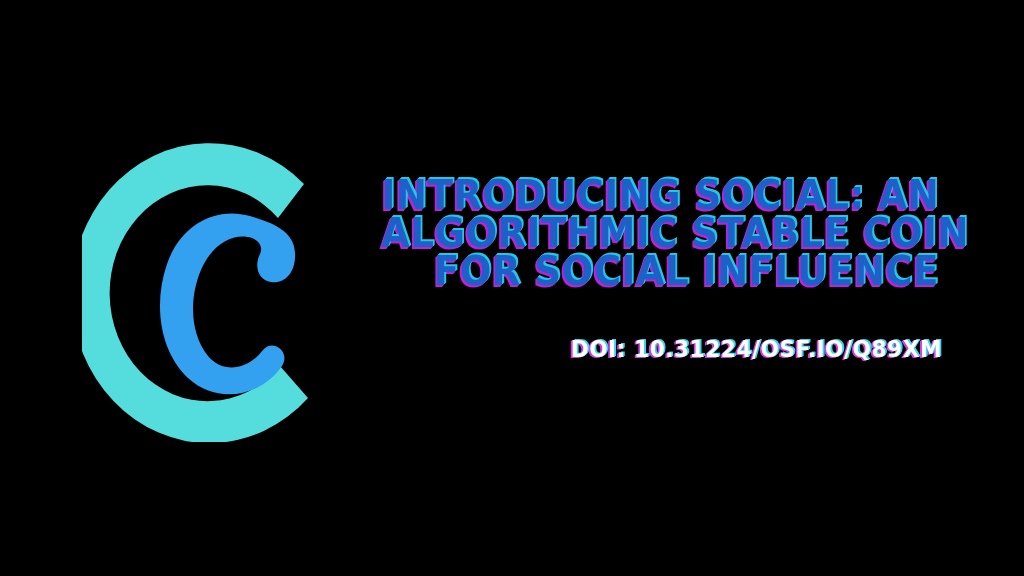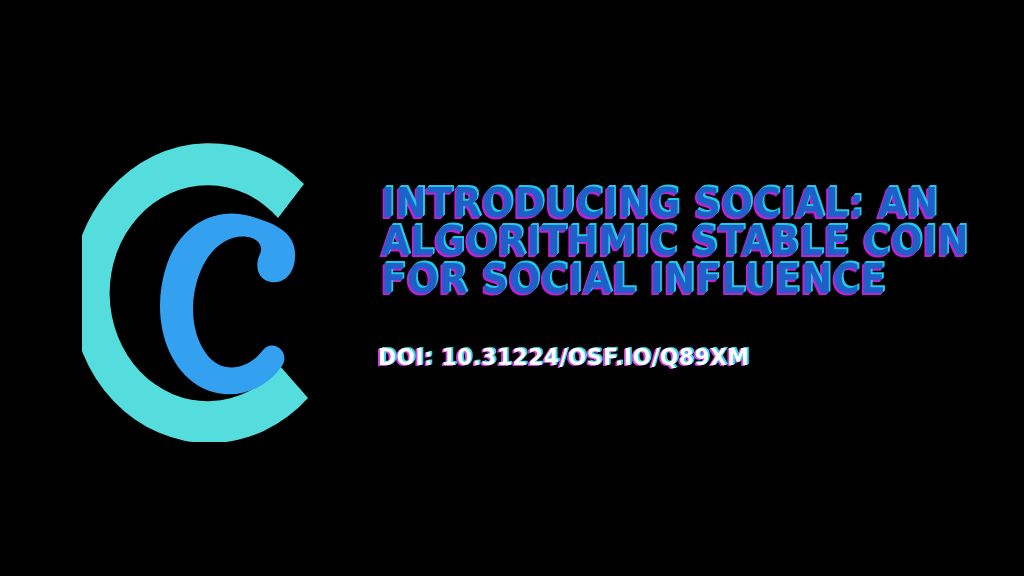--- a/index.html
+++ b/index.html
@@ -30,23 +30,23 @@
     top: 140px;
     width: 276px;
     height: 302px;
   }
   #logo-svg { display: block; width: 100%; height: 100%; }
 
   
   #text-block {
     position: absolute;
     left: 360px;
-    top: 184px;
+    top: 176px;
     width: 600px;
-    text-align: left;
+    text-align: right;
   }
 
   #title {
     margin: 0;
     padding: 0;
     font-family: "DejaVu Sans", sans-serif;
     font-weight: 700;
     font-size: 40px;
     line-height: 38px;
     letter-spacing: 0.5px;

